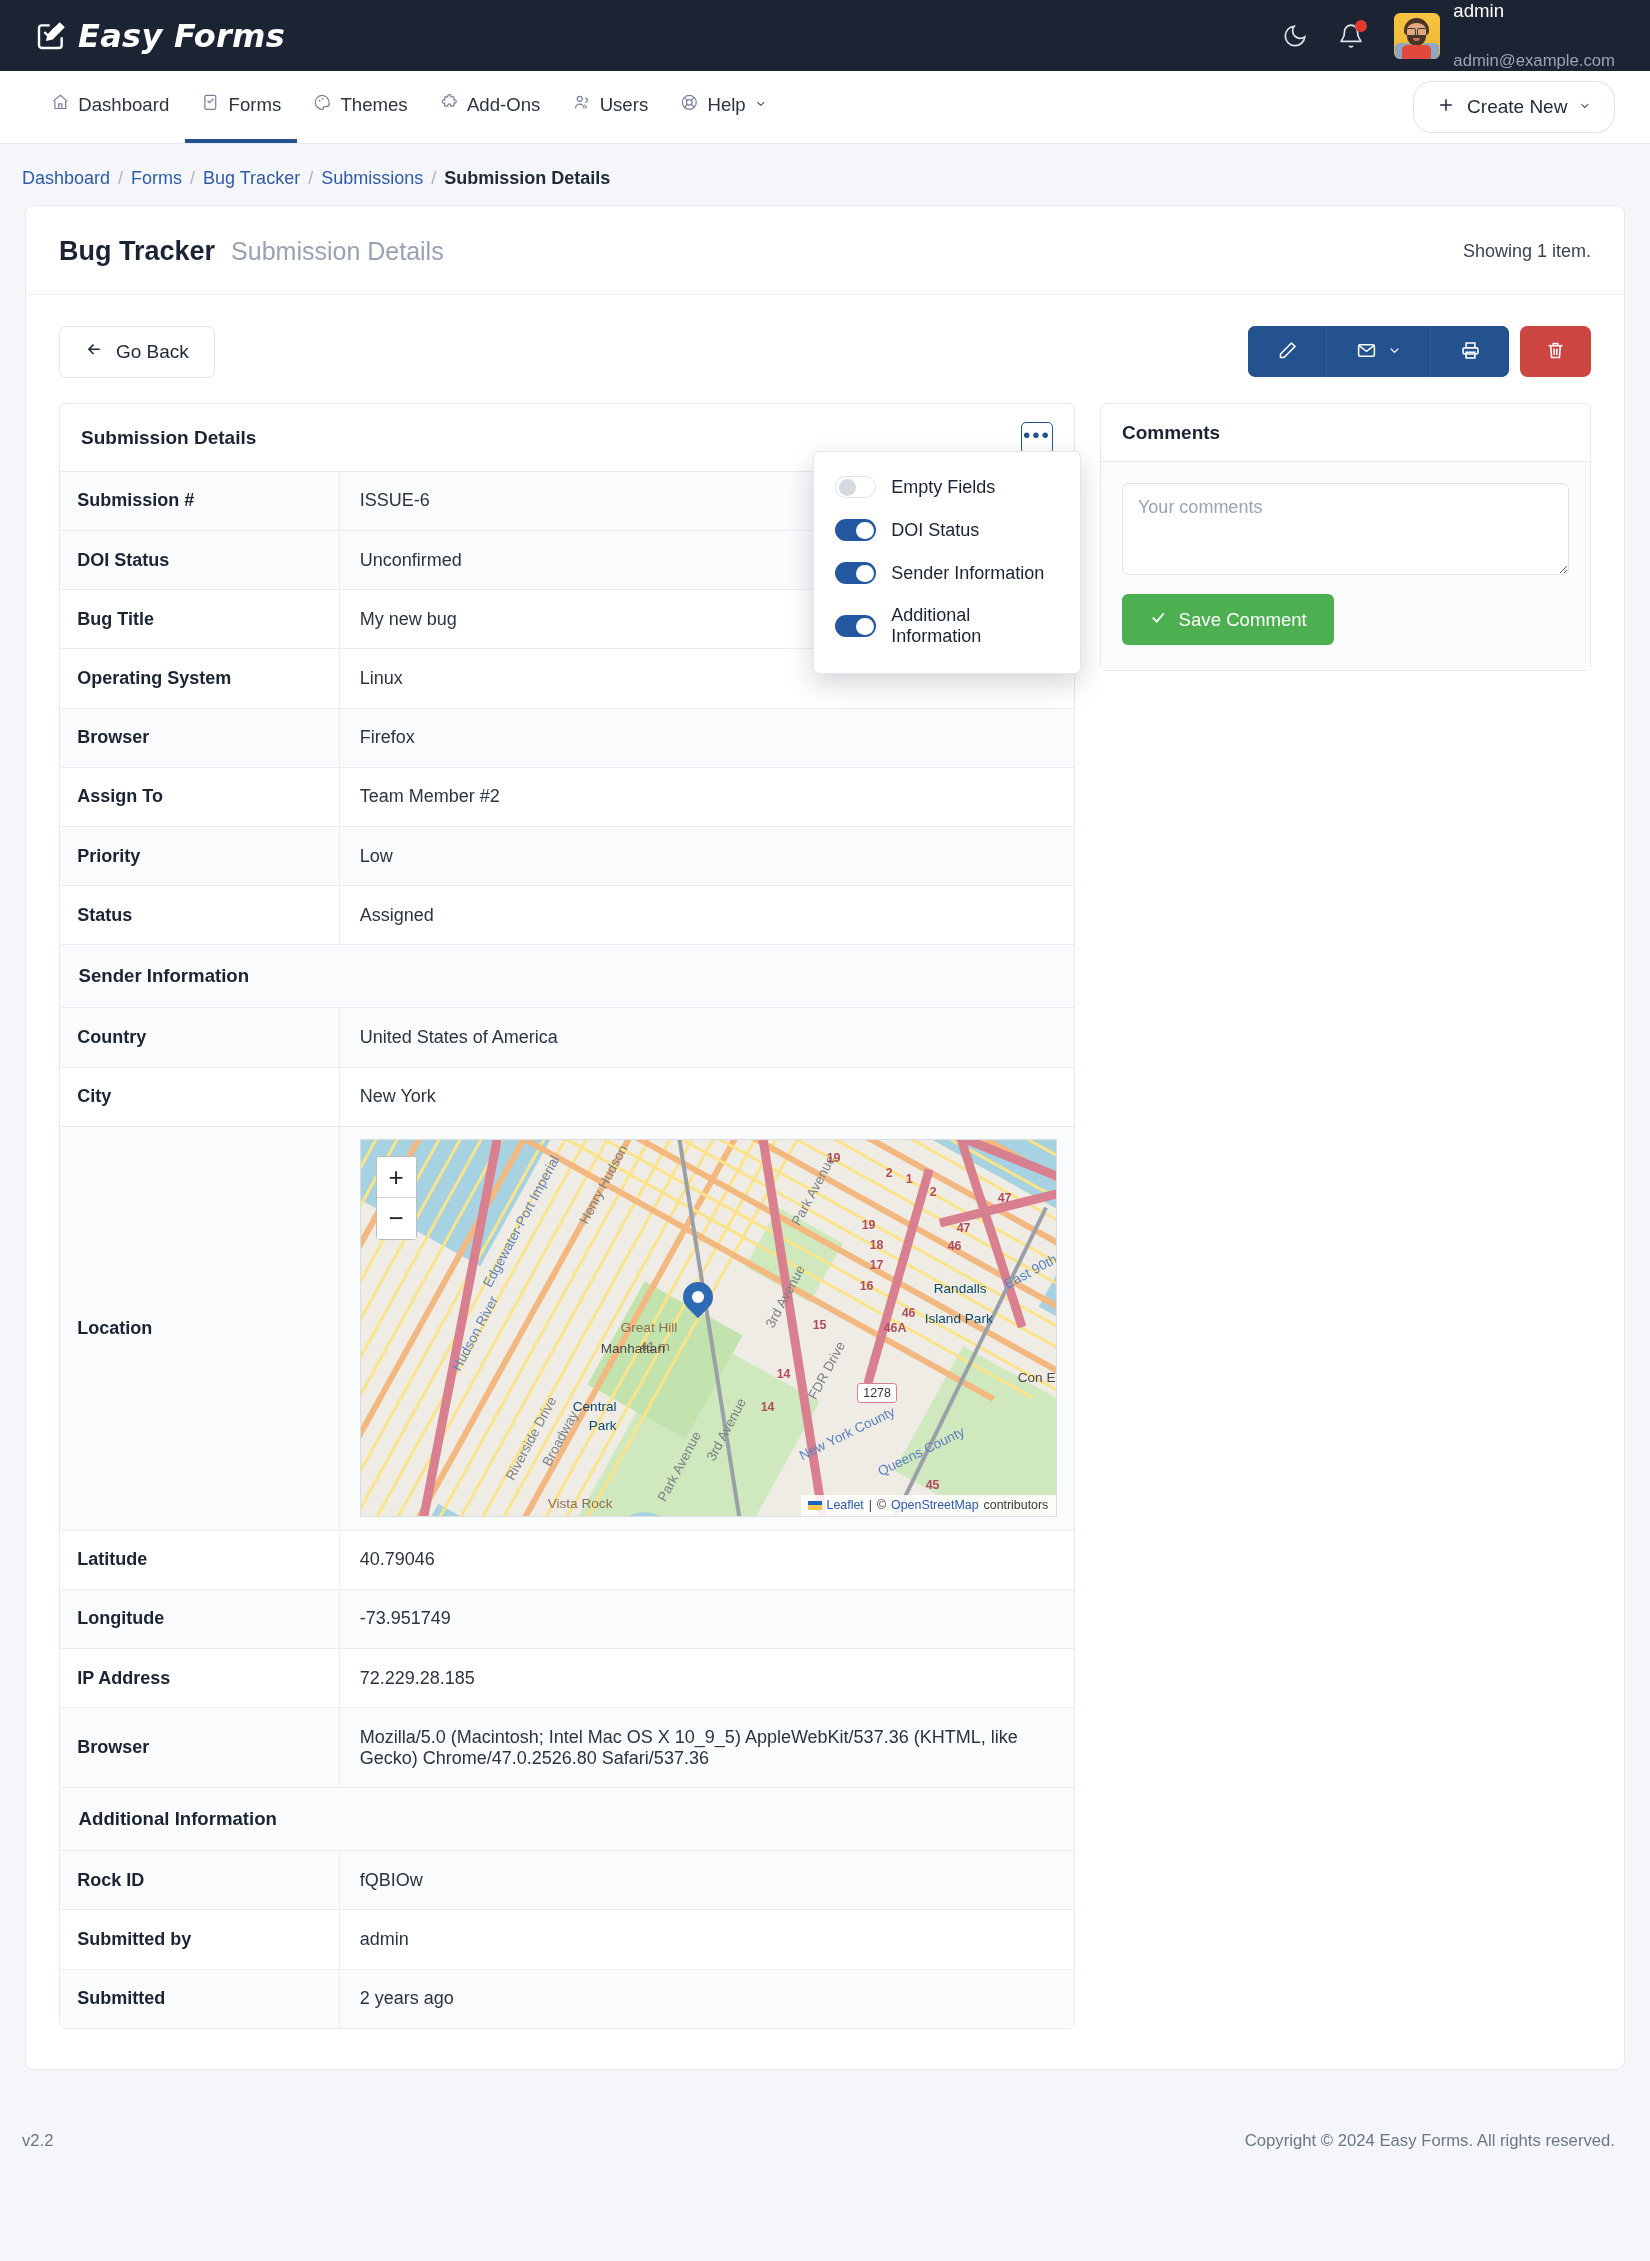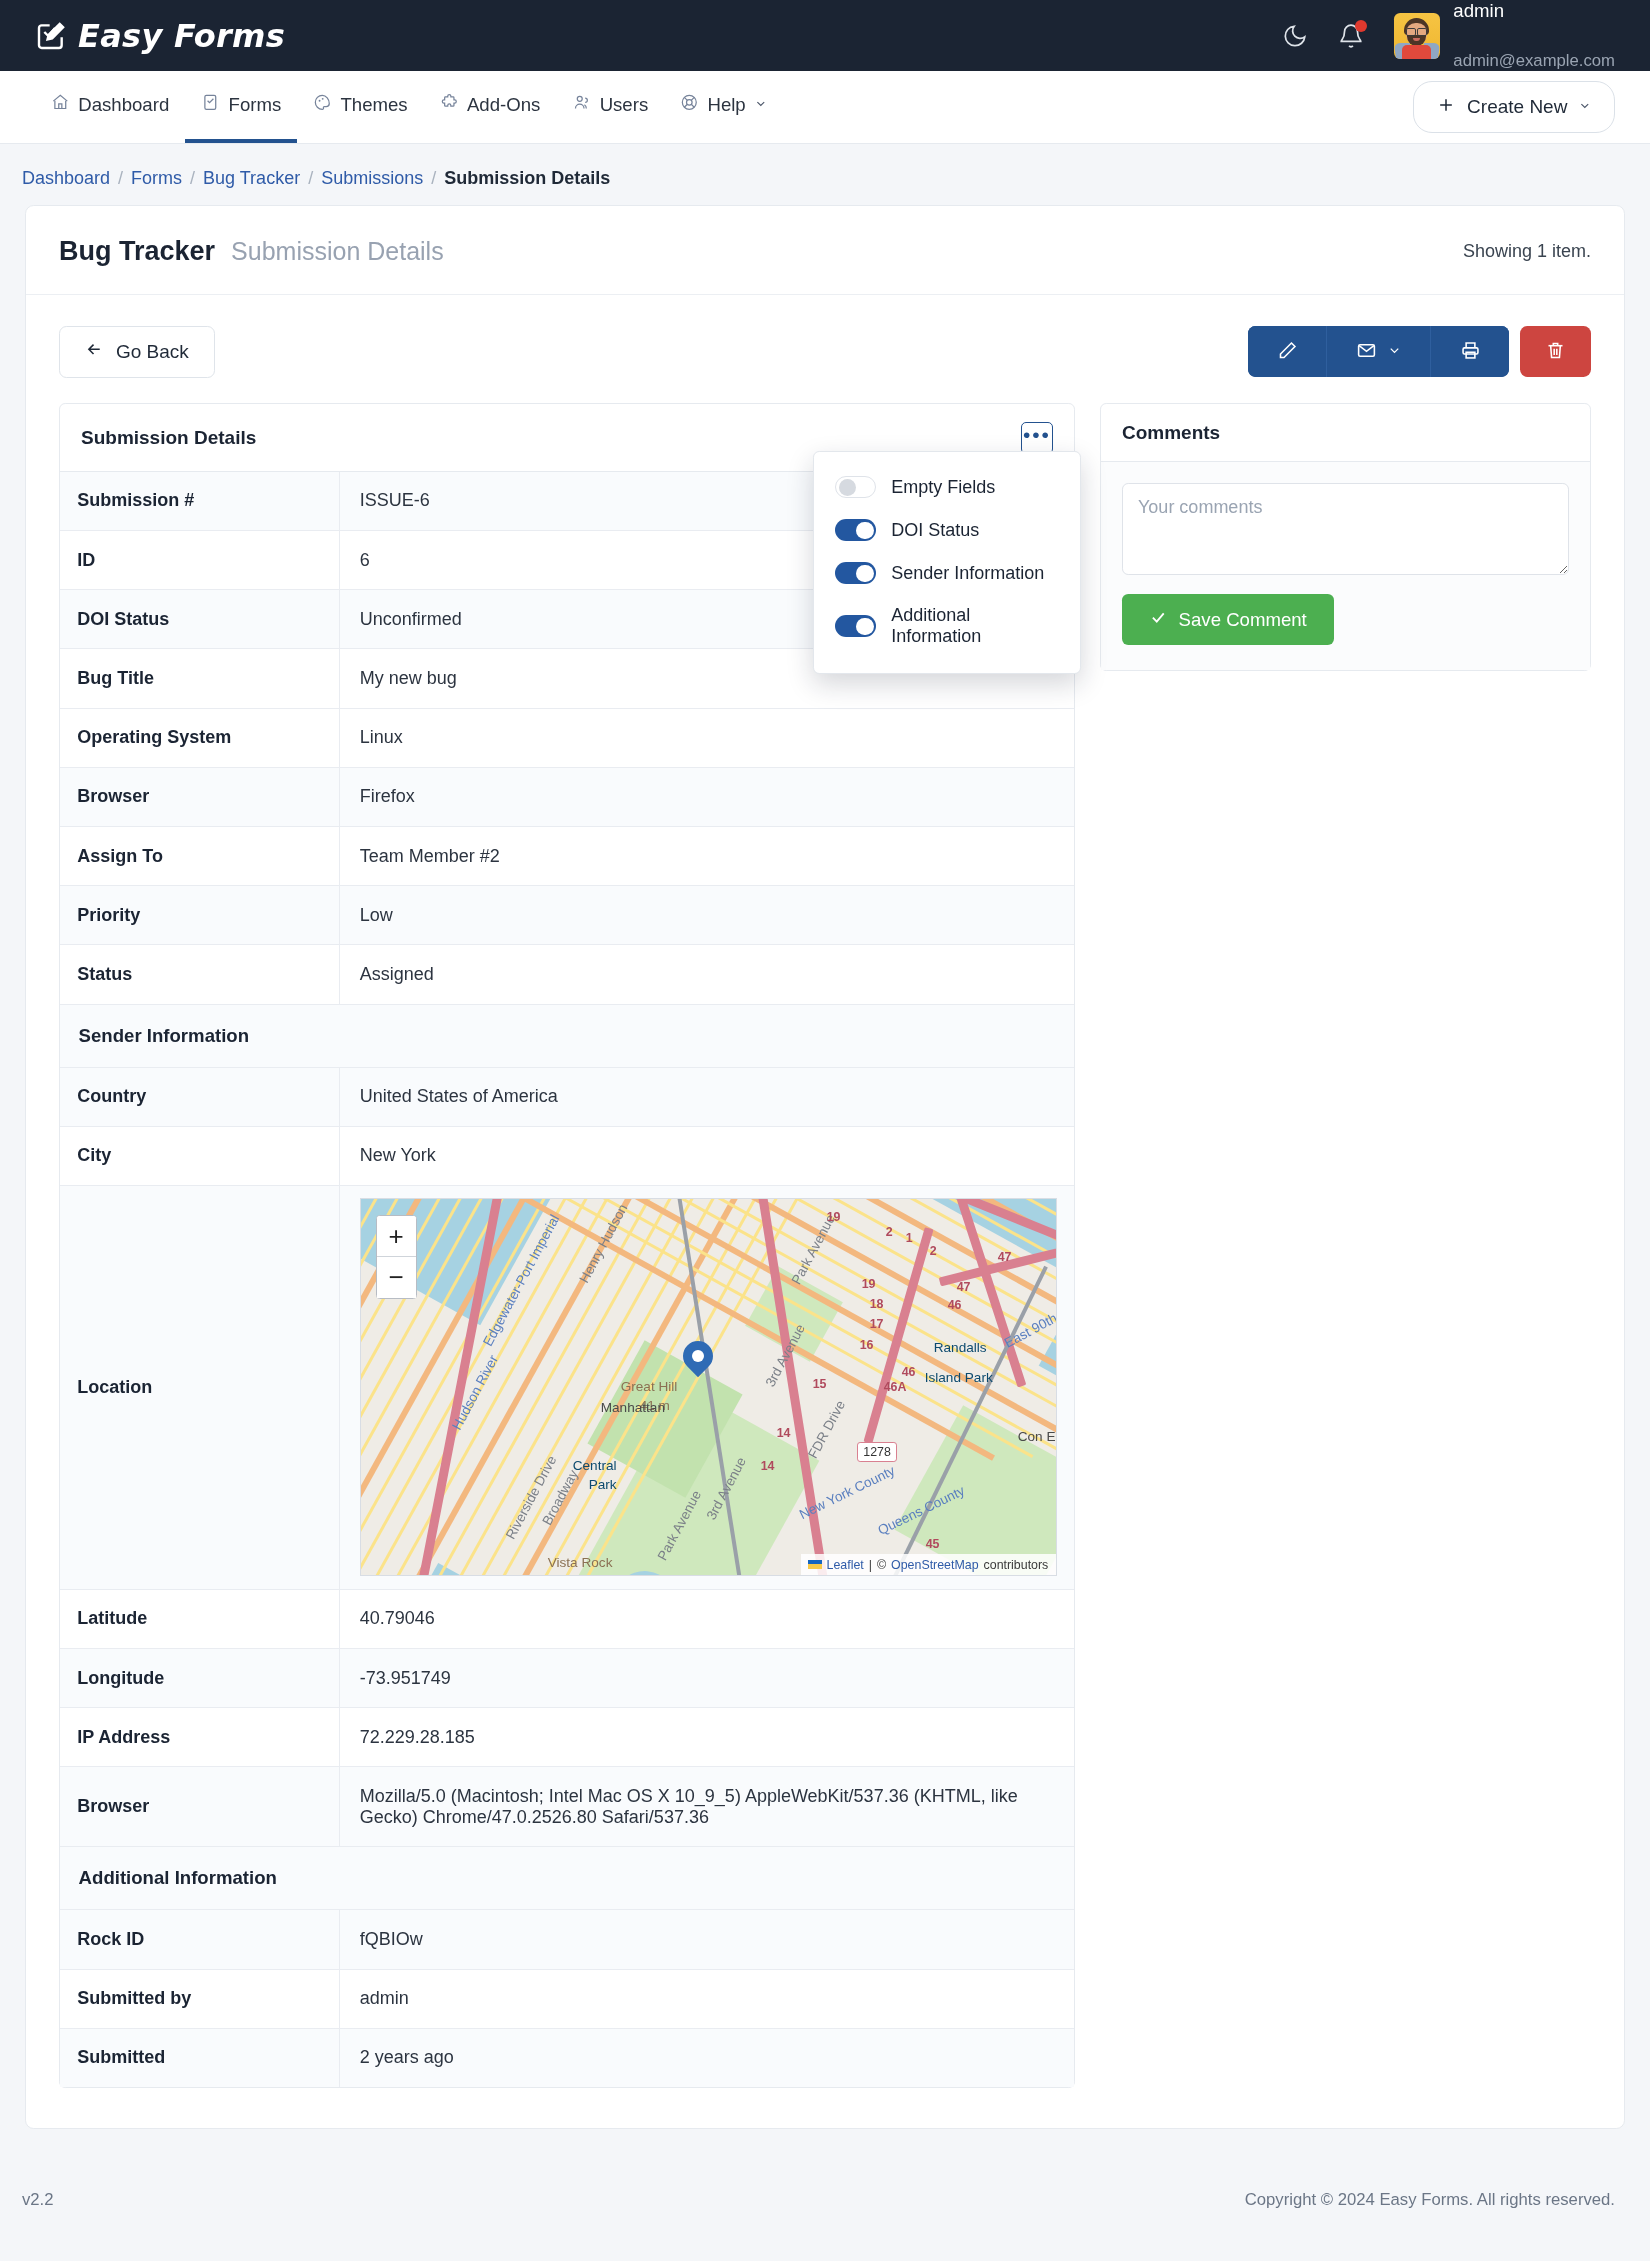--- a/index.html
+++ b/index.html
@@ -523,24 +523,20 @@
         <div class="panel">
           <div class="panel-head">
             <span class="panel-title">Submission Details</span>
             <button class="kebab-btn" aria-label="options">•••</button>
           </div>
           <table class="dtable">
             <tbody id="details-tbody">
                 <tr class="alt">
                   <td class="lbl">Submission #</td>
                   <td class="val">ISSUE-6</td>
-                </tr>
-                <tr class="">
-                  <td class="lbl">ID</td>
-                  <td class="val">6</td>
                 </tr>
                 <tr class="alt">
                   <td class="lbl">DOI Status</td>
                   <td class="val">Unconfirmed</td>
                 </tr>
                 <tr class="">
                   <td class="lbl">Bug Title</td>
                   <td class="val">My new bug</td>
                 </tr>
                 <tr class="">

